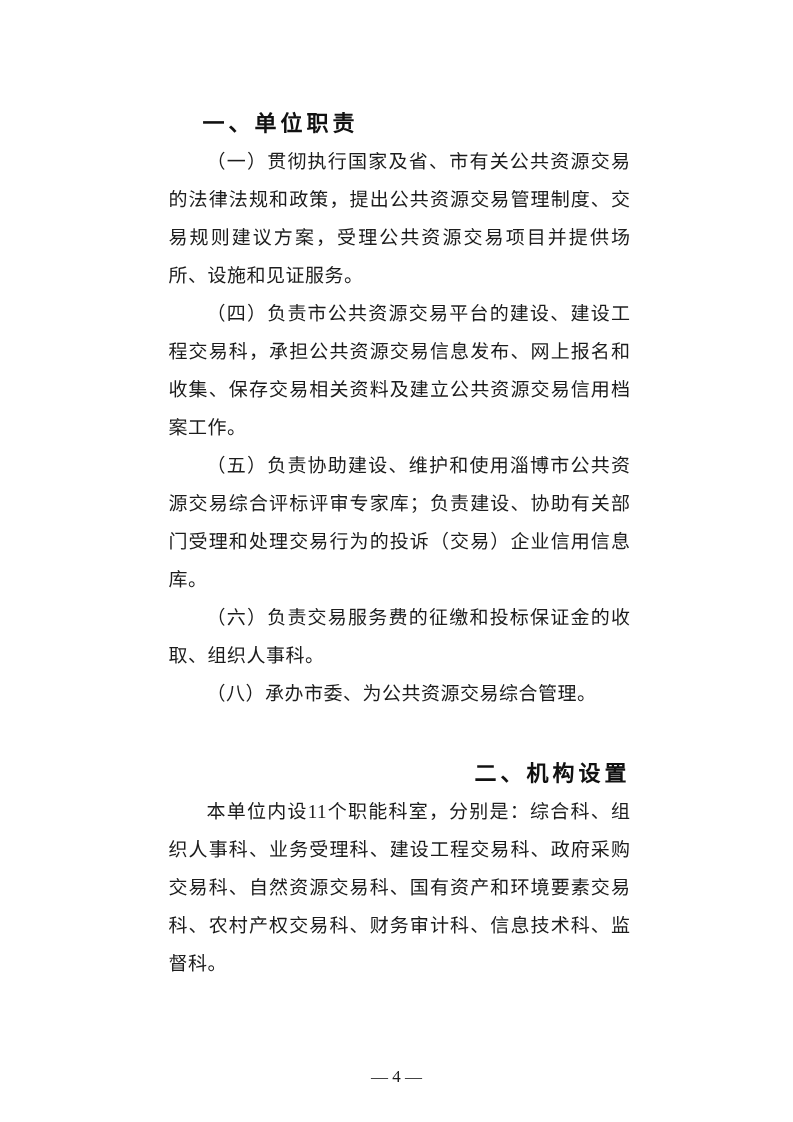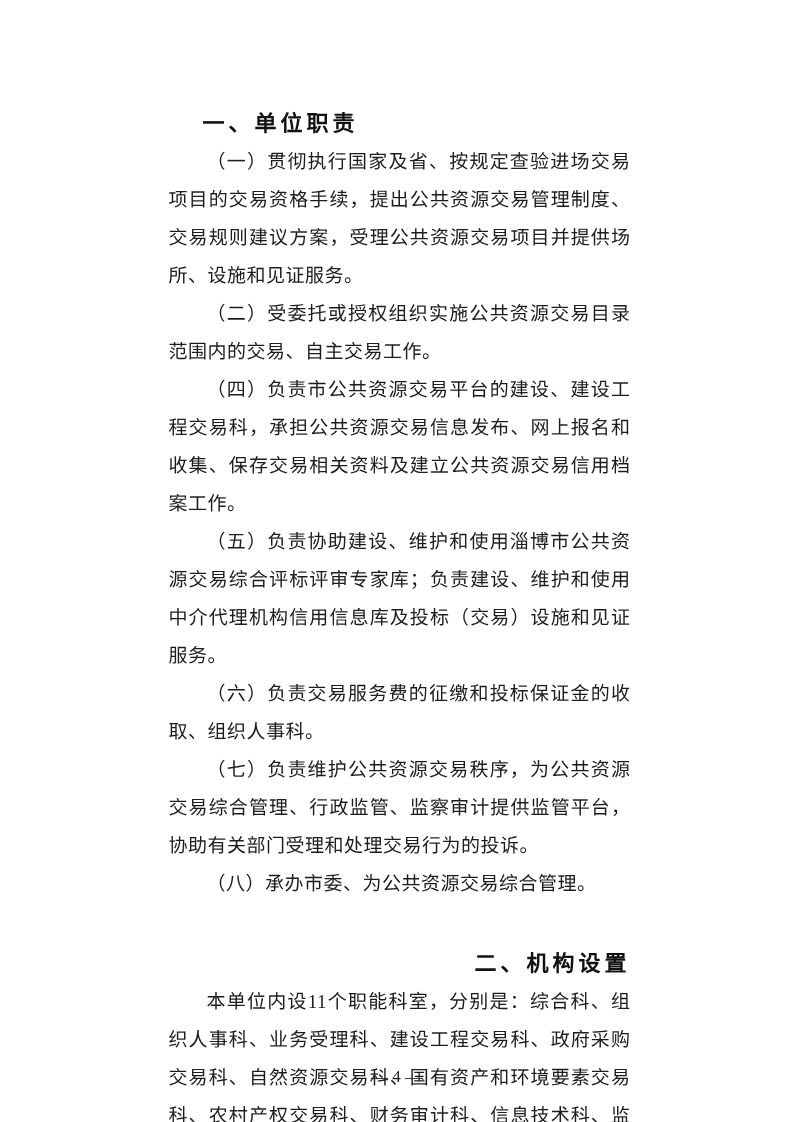--- a/index.html
+++ b/index.html
@@ -53,26 +53,24 @@
     color: #1c1c1c;
   }
 </style>
 </head>
 <body>
 
 <div class="page">
 
   <h2 class="doc-heading">一、单位职责</h2>
 
-  <p class="body-para">（一）贯彻执行国家及省、按规定查验进场交易项目的交易资格手续，提出公共资源交易管理制度、交易规则建议方案，受理公共资源交易项目并提供场所、设施和见证服务。</p>
-  <p class="body-para">（二）受委托或授权组织实施公共资源交易目录范围内的交易、自主交易工作。</p>
+  <p class="body-para">（一）贯彻执行国家及省、市有关公共资源交易的法律法规和政策，提出公共资源交易管理制度、交易规则建议方案，受理公共资源交易项目并提供场所、设施和见证服务。</p>
   <p class="body-para">（四）负责市公共资源交易平台的建设、建设工程交易科，承担公共资源交易信息发布、网上报名和收集、保存交易相关资料及建立公共资源交易信用档案工作。</p>
-  <p class="body-para">（五）负责协助建设、维护和使用淄博市公共资源交易综合评标评审专家库；负责建设、维护和使用中介代理机构信用信息库及投标（交易）设施和见证服务。</p>
+  <p class="body-para">（五）负责协助建设、维护和使用淄博市公共资源交易综合评标评审专家库；负责建设、协助有关部门受理和处理交易行为的投诉（交易）企业信用信息库。</p>
   <p class="body-para">（六）负责交易服务费的征缴和投标保证金的收取、组织人事科。</p>
-  <p class="body-para">（七）负责维护公共资源交易秩序，为公共资源交易综合管理、行政监管、监察审计提供监管平台，协助有关部门受理和处理交易行为的投诉。</p>
   <p class="body-para">（八）承办市委、为公共资源交易综合管理。</p>
 
   <h2 class="doc-heading second">二、机构设置</h2>
 
   <p class="body-para">本单位内设11个职能科室，分别是：综合科、组织人事科、业务受理科、建设工程交易科、政府采购交易科、自然资源交易科、国有资产和环境要素交易科、农村产权交易科、财务审计科、信息技术科、监督科。</p>
 
   <div class="page-footer">— 4 —</div>
 
 </div>
 

